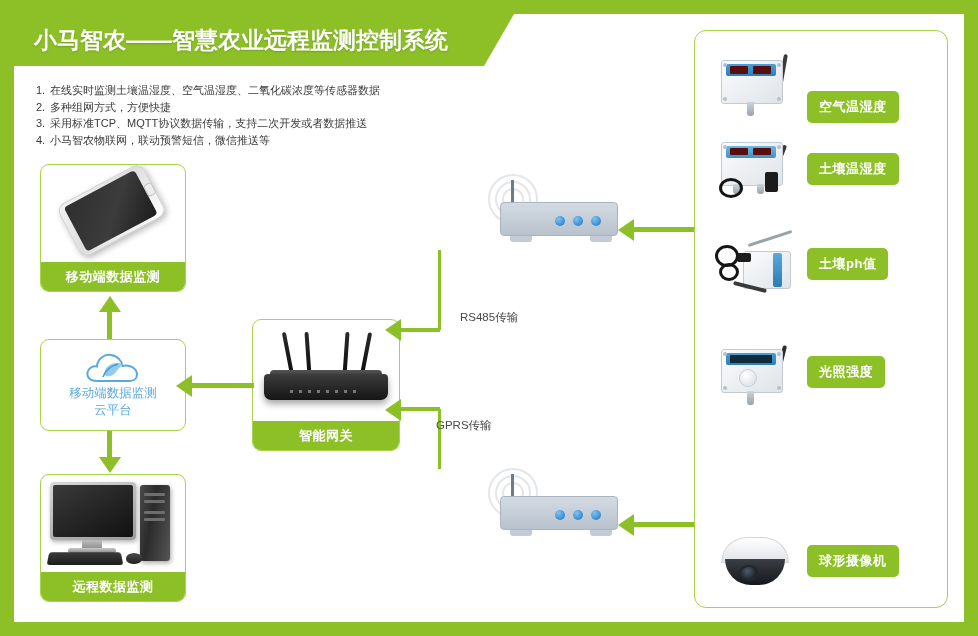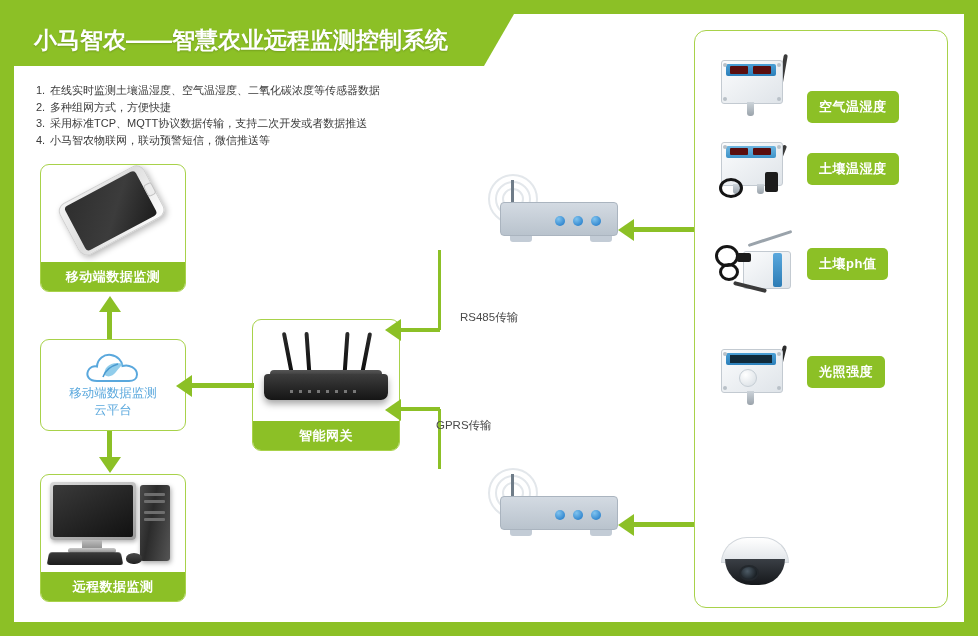--- a/index.html
+++ b/index.html
@@ -594,18 +594,19 @@
 
 
       <div class="sensor-row" style="top:487px;">
         <div class="sensor-thumb">
           <div class="cam">
             <div class="cam-dome-top"></div>
             <div class="cam-dome-bot"></div>
             <div class="cam-lens"></div>
           </div>
         </div>
+        <div class="sensor-tag">球形摄像机</div>
       </div>
 
     </div>
 
   </div>
 </div>
 
 </body></html>

